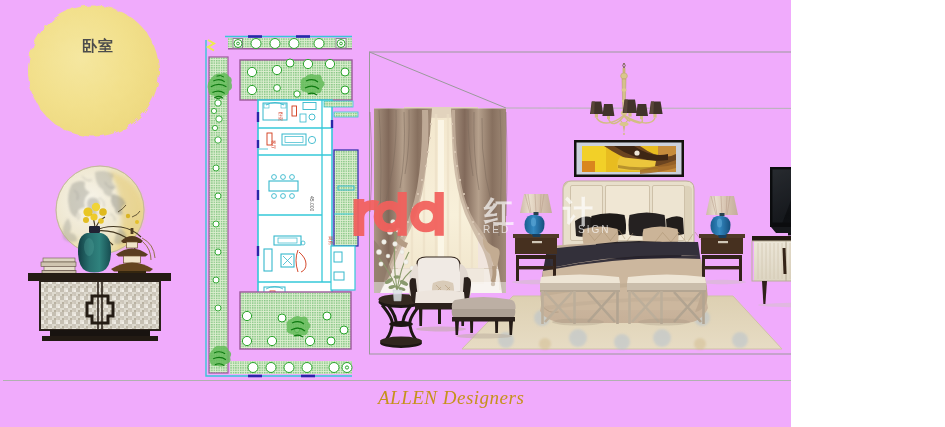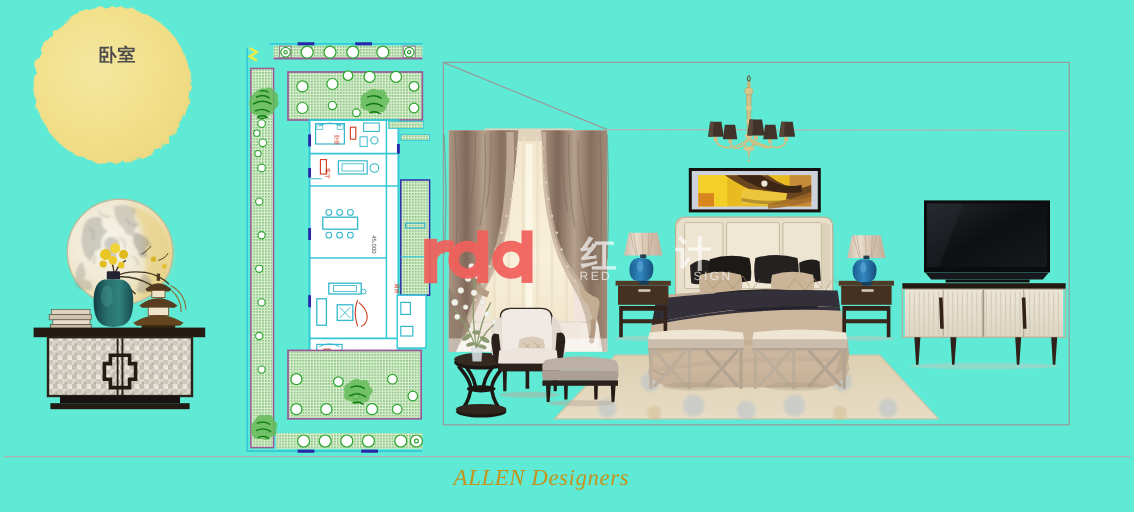--- a/index.html
+++ b/index.html
@@ -1,16 +1,16 @@
 <!DOCTYPE html>
 <html><head>
 <meta charset="utf-8">
 <style>
   html,body{margin:0;padding:0;background:#fff;}
-  #board{position:relative;width:945px;height:427px;background:#5eead4;overflow:hidden;
+  #board{position:relative;width:791px;height:427px;background:#f0abfc;overflow:hidden;
          font-family:"Liberation Sans",sans-serif;}
   svg{display:block;}
 </style>
 </head>
 <body>
 <div id="board">
 <svg width="945" height="427" viewBox="0 0 945 427">
 <defs>
   <radialGradient id="ycirc" cx="40%" cy="40%" r="68%">
     <stop offset="0%" stop-color="#f5e7a0"></stop>

